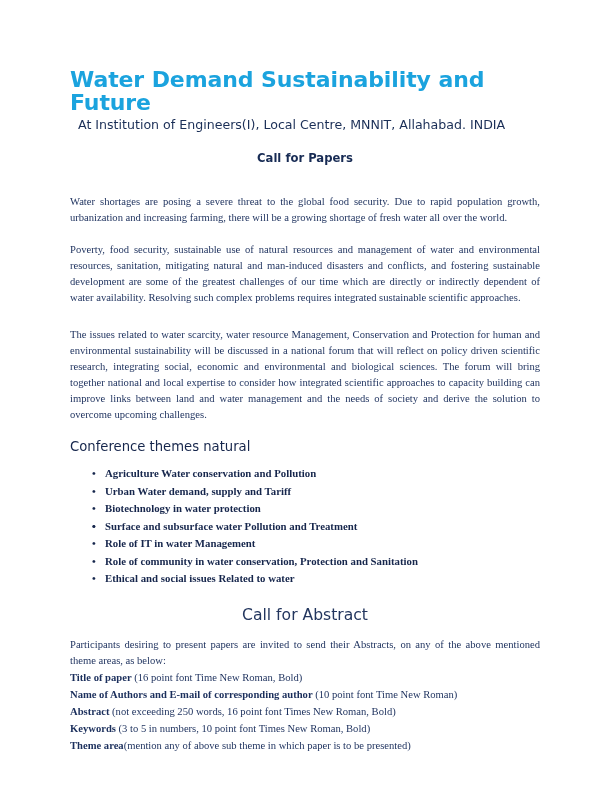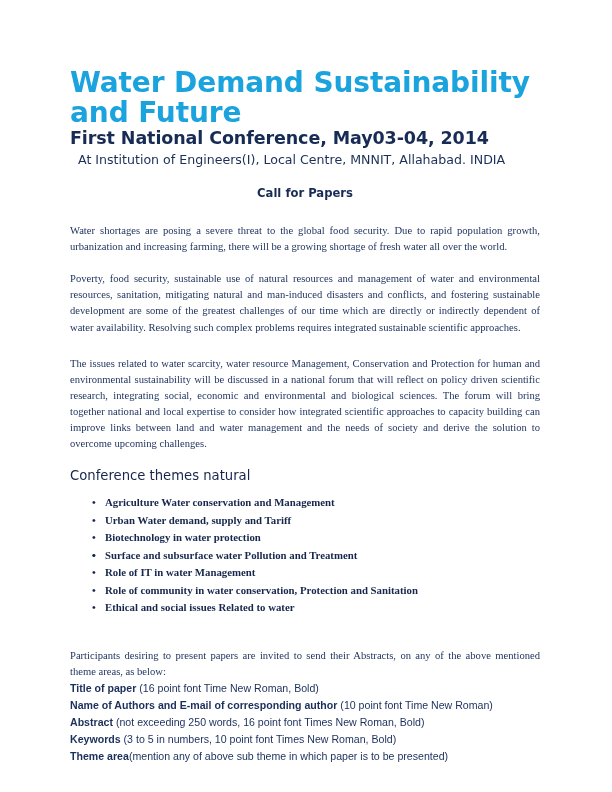--- a/index.html
+++ b/index.html
@@ -19,21 +19,21 @@
     position: absolute;
     left: 70px;
     top: 68px;
     width: 470px;
   }
 
   
   .main-title {
     font-family: "DejaVu Sans", "Liberation Sans", sans-serif;
     font-weight: bold;
-    font-size: 28px;
+    font-size: 22px;
     line-height: 1.06;
     color: #1BA3DE;
     letter-spacing: -0.1px;
     margin: 0;
   }
   .conf-line {
     font-family: "DejaVu Sans", "Liberation Sans", sans-serif;
     font-weight: bold;
     font-size: 17.5px;
     line-height: 1.22;
@@ -70,21 +70,21 @@
 
   
   .para {
     font-family: "Liberation Serif", "DejaVu Serif", serif;
     font-size: 10.6px;
     line-height: 1.52;
     color: #1B2F5C;
     text-align: justify;
     margin: 0;
   }
-  .para.first { margin-top: 23px; }
+  .para.first { margin-top: 29px; }
   .para.gap   { margin-top: 16px; }
   .para.gap-lg{ margin-top: 20px; }
 
   
   .themes-heading {
     font-family: "DejaVu Sans", "Liberation Sans", sans-serif;
     font-weight: normal;
     font-size: 13.2px;
     color: #16264C;
     margin: 0;
@@ -112,69 +112,69 @@
     color: #16264C;
   }
 
   
   .fmt-list {
     margin: 0;
     padding: 0;
     list-style: none;
   }
   .fmt-list li {
-    font-family: Liberation Sans, sans-serif;
+    font-family: Liberation Serif, serif;
     font-size: 10.6px;
     line-height: 1.62;
     color: #1B2F5C;
   }
   .fmt-list li .fmt-label {
     font-weight: bold;
   }
   .fmt-list li .fmt-desc {
     font-weight: normal;
   }
 </style>
 </head>
 <body>
 
 <div class="page">
   <div class="content">
 
     <h1 class="main-title">Water Demand Sustainability and Future</h1>
 
-    <div class="conf-line">First National Conference, May03-04, 2014</div>
 
     <div class="venue-line">At Institution of Engineers(I), Local Centre, MNNIT, Allahabad. INDIA</div>
 
     <div class="call-papers">Call for Papers</div>
 
     <p class="para first">Water shortages are posing a severe threat to the global food security. Due to rapid population growth, urbanization and increasing farming, there will be a growing shortage of fresh water all over the world.</p>
 
     <p class="para gap">Poverty, food security, sustainable use of natural resources and management of water and environmental resources, sanitation, mitigating natural and man-induced disasters and conflicts, and fostering sustainable development are some of the greatest challenges of our time which are directly or indirectly dependent of water availability. Resolving such complex problems requires integrated sustainable scientific approaches.</p>
 
     <p class="para gap-lg">The issues related to water scarcity, water resource Management, Conservation and Protection for human and environmental sustainability will be discussed in a national forum that will reflect on policy driven scientific research, integrating social, economic and environmental and biological sciences. The forum will bring together national and local expertise to consider how integrated scientific approaches to capacity building can improve links between land and water management and the needs of society and derive the solution to overcome upcoming challenges.</p>
 
     <div style="height:16px"></div>
 
     <h2 class="themes-heading">Conference themes natural</h2>
 
     <ul class="themes">
-      <li><span class="bullet-marker">•</span><span>Agriculture Water conservation and Management</span></li>
+      <li><span class="bullet-marker">•</span><span>Agriculture Water conservation and Pollution</span></li>
       <li><span class="bullet-marker">•</span><span>Urban Water demand, supply and Tariff</span></li>
       <li><span class="bullet-marker">•</span><span>Biotechnology in water protection</span></li>
       <li><span class="bullet-marker">•</span></li>
       <li><span class="bullet-marker">•</span><span>Surface and subsurface water Pollution and Treatment</span></li>
       <li><span class="bullet-marker">•</span><span>Role of IT in water Management</span></li>
       <li><span class="bullet-marker">•</span><span>Role of community in water conservation, Protection and  Sanitation</span></li>
       <li><span class="bullet-marker">•</span><span>Ethical and social issues Related to water</span></li>
     </ul>
 
     <div style="height:18px"></div>
 
+    <div class="call-abstract">Call for Abstract</div>
 
     <p class="para" style="margin-top:13px">Participants desiring to present papers are invited to send their Abstracts, on any of the above mentioned theme areas, as below:</p>
 
     <ul class="fmt-list">
       <li><span class="fmt-label">Title of paper</span><span class="fmt-desc"> (16 point font Time New Roman, Bold)</span></li>
       <li><span class="fmt-label">Name of Authors and E-mail of corresponding author</span><span class="fmt-desc"> (10 point font Time New Roman)</span></li>
       <li><span class="fmt-label">Abstract</span><span class="fmt-desc"> (not exceeding 250 words, 16 point font Times New Roman, Bold)</span></li>
       <li><span class="fmt-label">Keywords</span><span class="fmt-desc"> (3 to 5 in numbers, 10 point font Times New Roman, Bold)</span></li>
       <li><span class="fmt-label">Theme area</span><span class="fmt-desc">(mention any of above sub theme in which paper is to be presented)</span></li>
     </ul>

